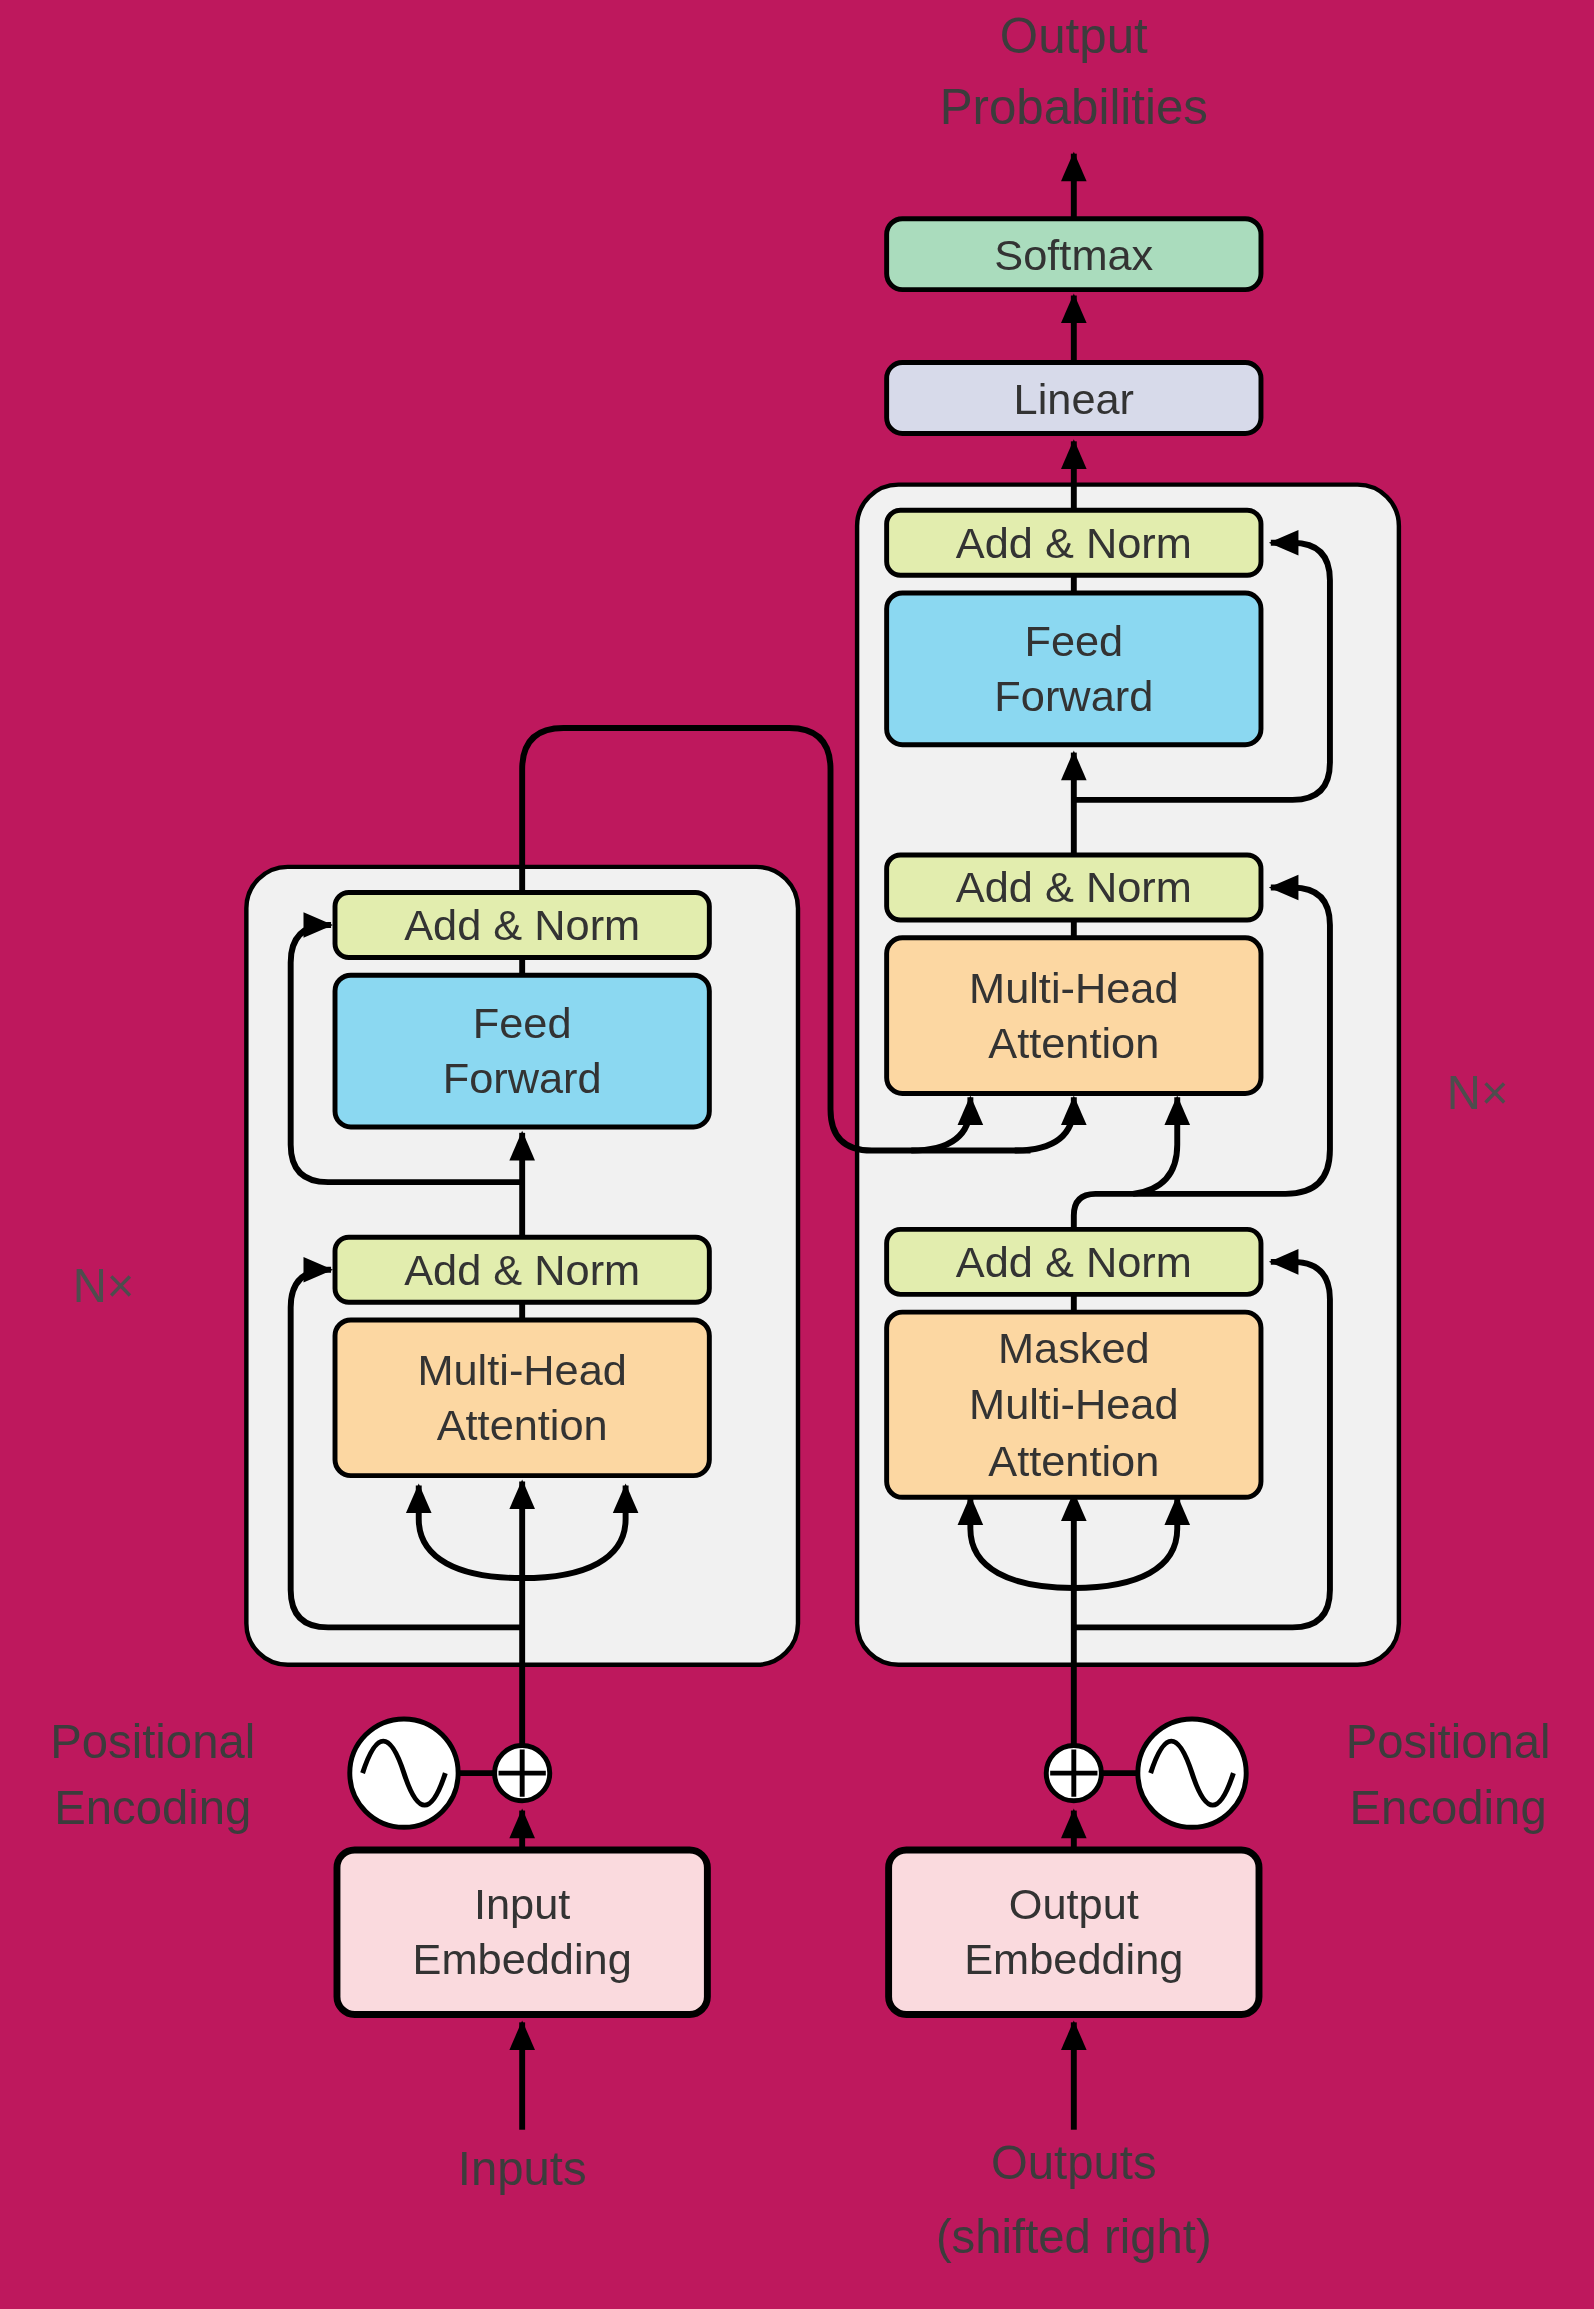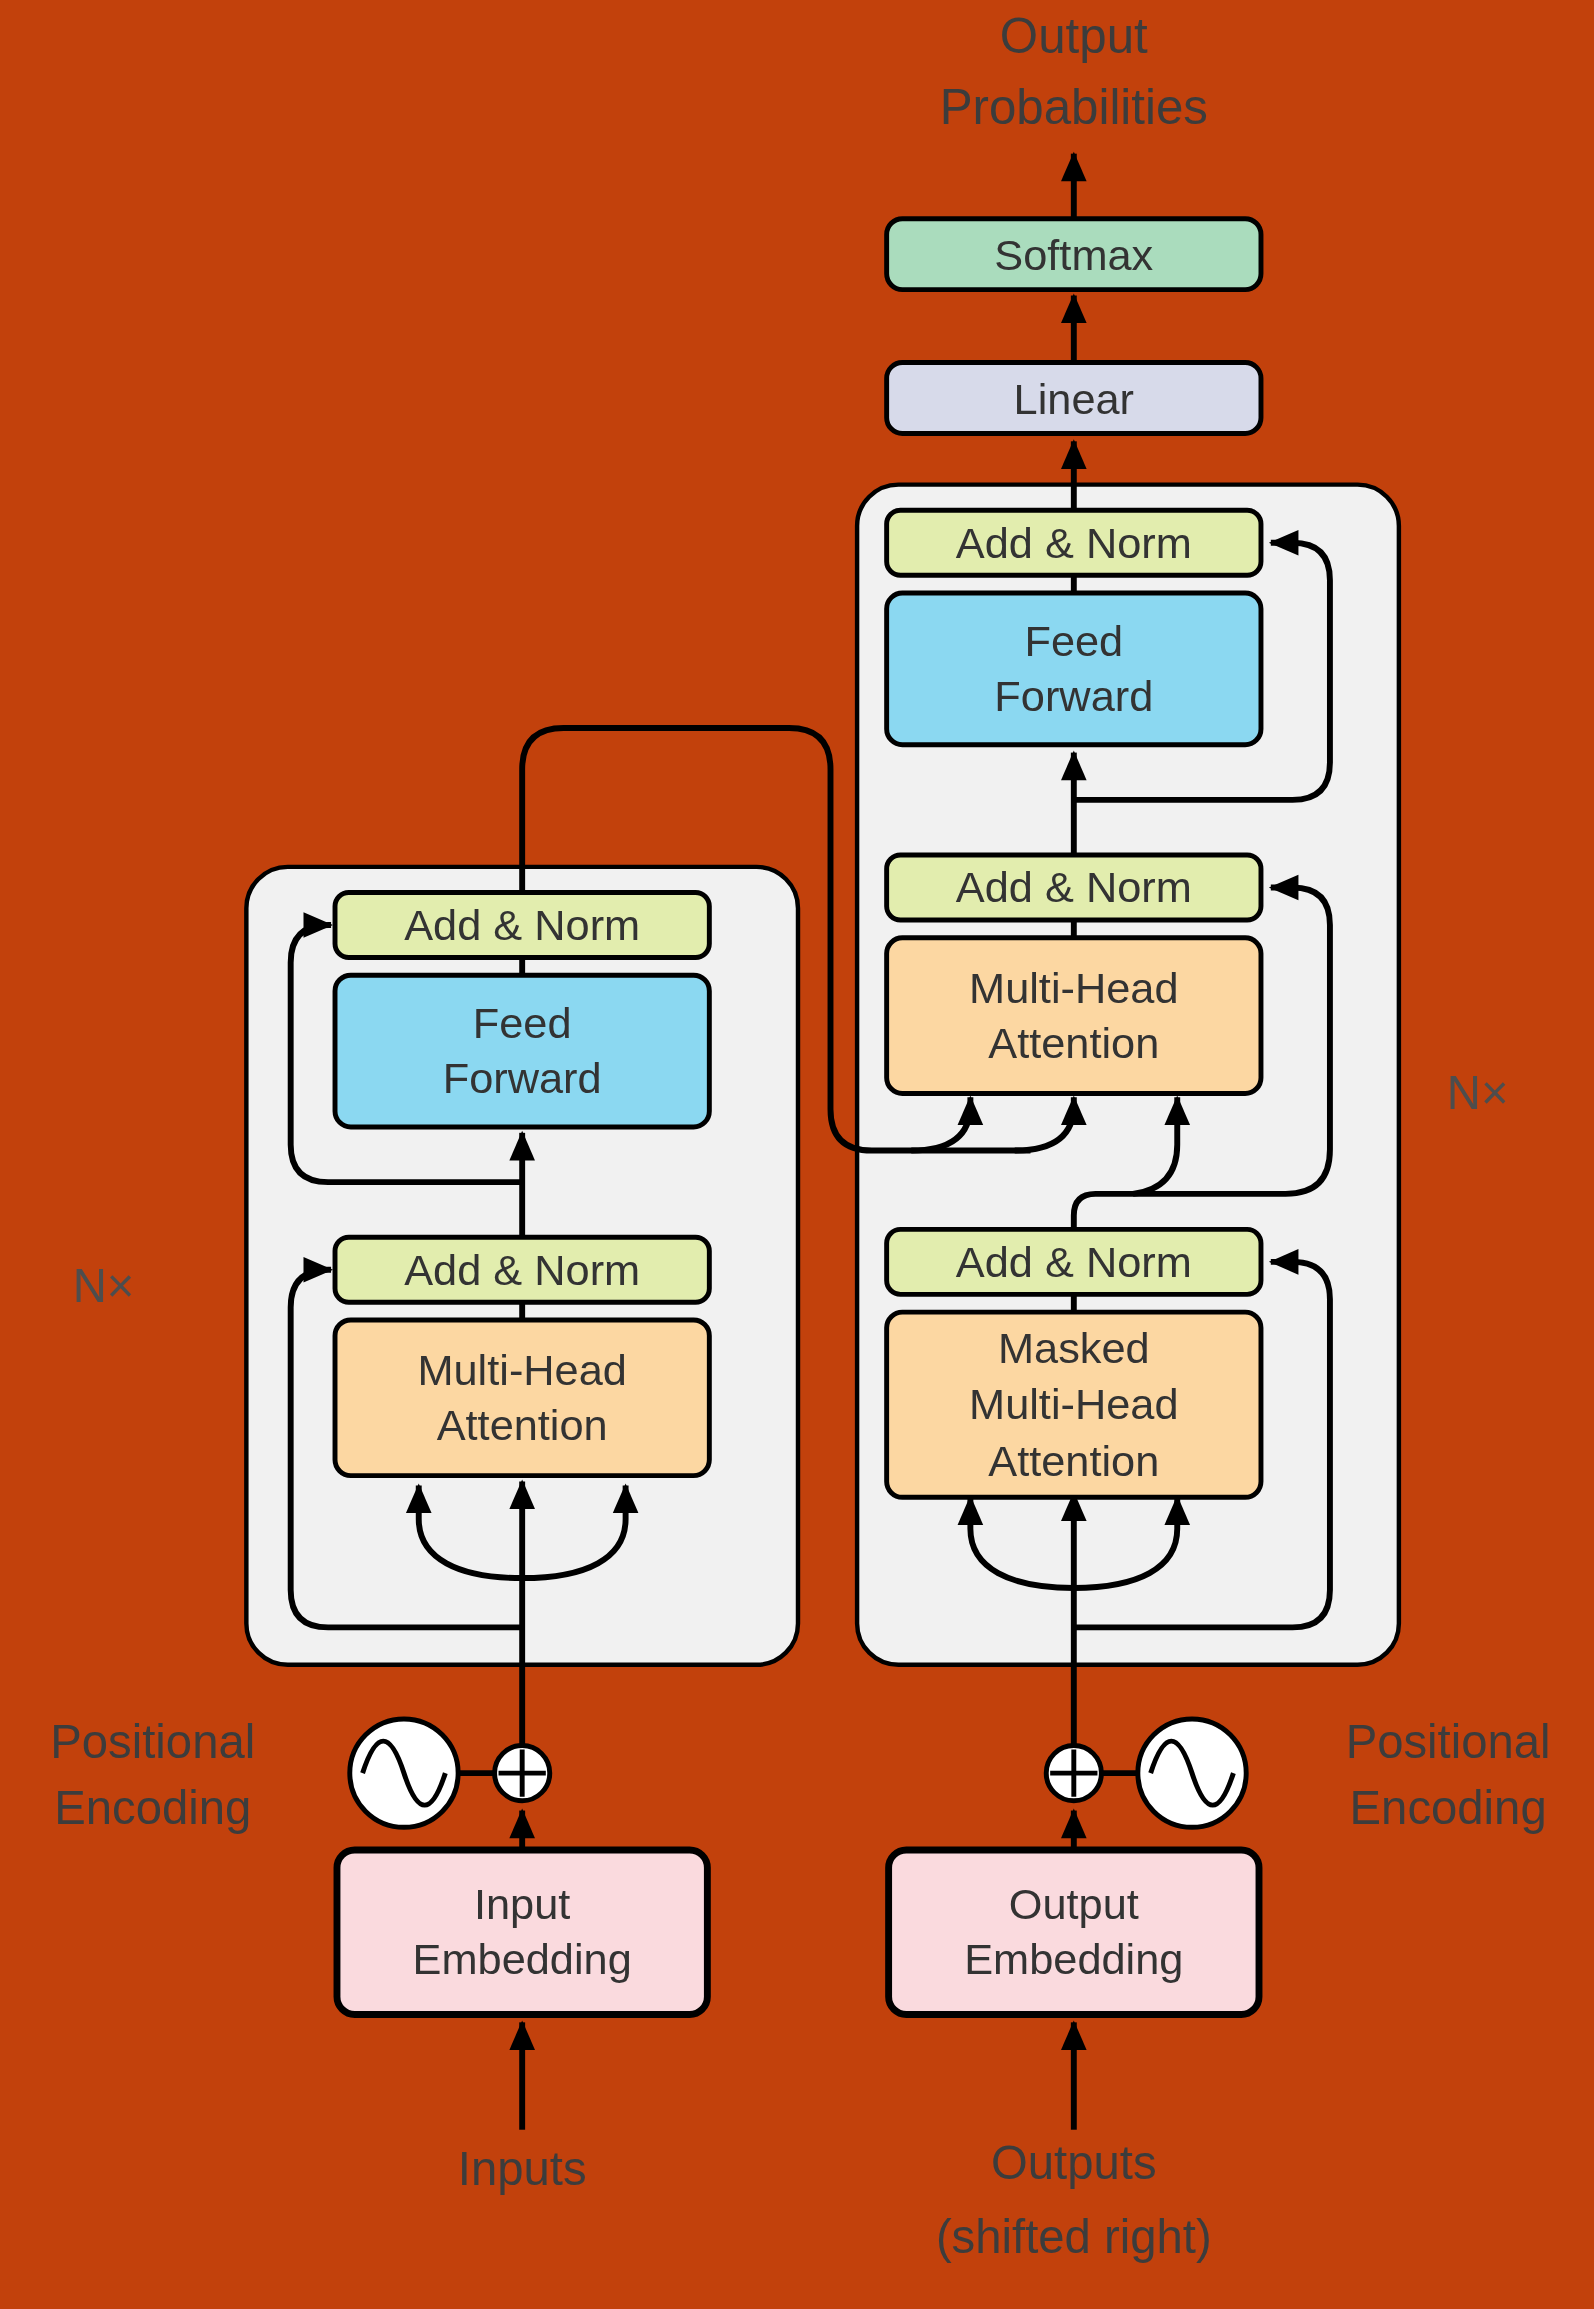--- a/index.html
+++ b/index.html
@@ -1,16 +1,16 @@
 <!DOCTYPE html>
 <html><head>
 <meta charset="utf-8">
 <style>
   html, body { margin: 0; padding: 0; background: #ffffff; }
-  .canvas { width: 1595px; height: 2309px; position: relative; background: #c2410c; }
+  .canvas { width: 1595px; height: 2309px; position: relative; background: #be185d; }
   svg text {
     font-family: "Liberation Sans", sans-serif;
     text-anchor: middle;
     fill: #333333;
   }
   .box-label   { font-size: 44px; }
   .top-label   { font-size: 50px; fill: #3c3c3c; }
   .outer-label { font-size: 48px; fill: #3c3c3c; }
   .nx-label    { font-size: 48px; fill: #4d4d4d; }
   .flow  { fill: none; stroke: #000000; stroke-width: 6; }

